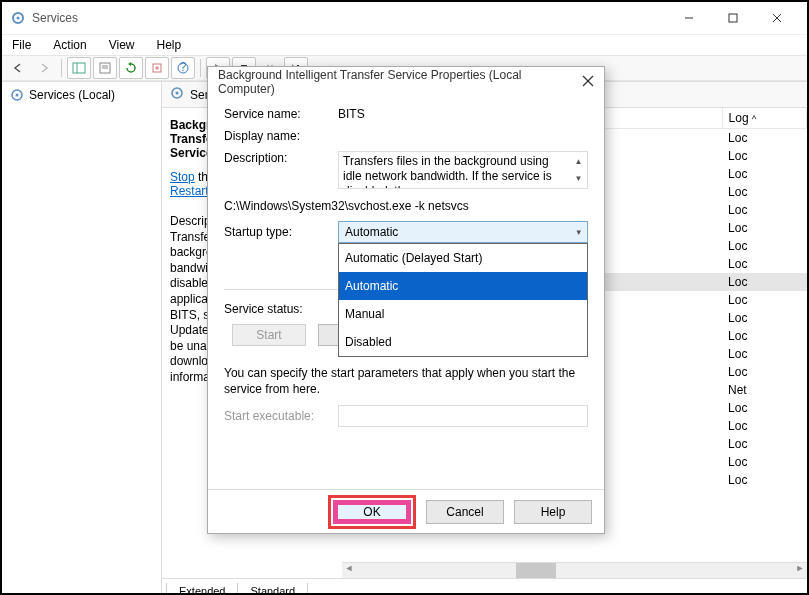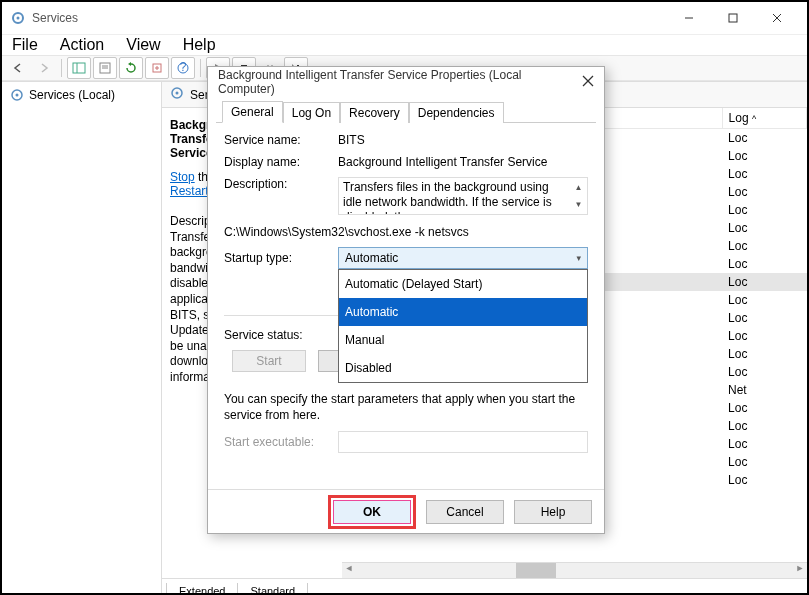--- a/index.html
+++ b/index.html
@@ -6,21 +6,21 @@
 body { background: #fff; width: 809px; height: 595px; overflow: hidden; position: relative; border: 2px solid #000; }
 
 
 .titlebar { height: 30px; display: flex; align-items: center; padding: 16px 8px; background: #fff; border-bottom: 1px solid #eee; }
 .titlebar .icon { width: 16px; height: 16px; margin-right: 6px; display: inline-flex; align-items: center; justify-content: center; }
 .titlebar .title { flex: 1; color: #555; font-size: 12px; }
 .winbtn { width: 44px; height: 28px; display: flex; align-items: center; justify-content: center; color: #555; }
 
 
 .menubar { height: 20px; display: flex; align-items: center; padding: 0 6px; gap: 14px; color: #000; }
-.menubar span { font-size: 16px; padding: 1px 4px; }
+.menubar span { font-size: 12px; padding: 1px 4px; }
 
 
 .toolbar { height: 26px; border-top: 1px solid #e6e6e6; border-bottom: 1px solid #e6e6e6; display: flex; align-items: center; padding: 0 4px; gap: 2px; background: #f8f8f8; }
 .tbtn { width: 24px; height: 22px; border: 1px solid transparent; display: flex; align-items: center; justify-content: center; border-radius: 2px; }
 .tbtn.active { border: 1px solid #c8c8c8; background: #fff; }
 .tsep { width: 1px; height: 18px; background: #ccc; margin: 0 3px; }
 
 
 .main { height: calc(595px - 30px - 20px - 26px - 0px); display: flex; border-top: 1px solid #ddd; }
 .treepane { width: 160px; border-right: 1px solid #ddd; padding: 4px; }
@@ -63,21 +63,21 @@
 .descbox .arrows div { flex: 1; display: flex; align-items: center; justify-content: center; font-size: 8px; color: #555; }
 
 .combo { height: 22px; border: 1px solid #7aa8cf; background: #e6f2fb; display: flex; align-items: center; padding: 0 6px; justify-content: space-between; position: relative; }
 .combooptions { position: absolute; left: -1px; right: -1px; top: 21px; background: #fff; border: 1px solid #666; z-index: 10; }
 .combooptions div { padding: 7px 6px; }
 .combooptions div.sel { background: #0a63c8; color: #fff; }
 
 .btnrow { display: flex; gap: 12px; padding-left: 8px; }
 .btn { width: 74px; height: 22px; border: 1px solid #b8b8b8; background: #e9e9e9; display: flex; align-items: center; justify-content: center; font-size: 12px; }
 .btn.disabled { color: #999; background: #efefef; border-color: #d0d0d0; }
-.btn.default { border: 1px solid #ec4899; background: #e5f1fb; font-weight: bold; }
+.btn.default { border: 5px solid #ec4899; background: #e5f1fb; }
 .okhl { border: 3px solid #e63b3b; padding: 2px; display: inline-block; }
 
 .dlgfoot { height: 44px; border-top: 1px solid #ddd; display: flex; align-items: center; justify-content: flex-end; gap: 10px; padding: 0 12px; }
 .dlgfoot .btn { width: 78px; height: 24px; }
 
 hr.sep { border: none; border-top: 1px solid #ddd; margin: 4px 0; }
 
 .txtfield { border: 1px solid #ddd; height: 22px; flex:1; }
 
 .scrollhint { position: absolute; bottom: 0; left:0; right:0; height:16px; background:#f0f0f0; border-top:1px solid #ddd; display:flex; }
@@ -353,34 +353,27 @@
 </div>
 
 <div class="dialog">
   <div class="dtitle">
     <span class="t">Background Intelligent Transfer Service Properties (Local Computer)</span>
     <span><svg width="12" height="12">
           <line x1="1" y1="1" x2="11" y2="11" stroke="#333" stroke-width="1.3"></line>
           <line x1="11" y1="1" x2="1" y2="11" stroke="#333" stroke-width="1.3"></line>
         </svg></span>
   </div>
-  <div class="dtabstrip">
-    <div class="dtab active">General</div>
-    <div class="dtab">Log On</div>
-    <div class="dtab">Recovery</div>
-    <div class="dtab">Dependencies</div>
-  </div>
   <div class="dbody">
     <div class="row">
       <div class="lbl">Service name:</div>
       <div class="val">BITS</div>
     </div>
     <div class="row">
       <div class="lbl">Display name:</div>
-      <div class="val">Background Intelligent Transfer Service</div>
     </div>
     <div class="row">
       <div class="lbl">Description:</div>
       <div class="descbox">
         <span>Transfers files in the background using idle network bandwidth. If the service is disabled, then any</span>
         <div class="arrows">
             <div>▲</div>
             <div>▼</div>
           </div>
       </div>

